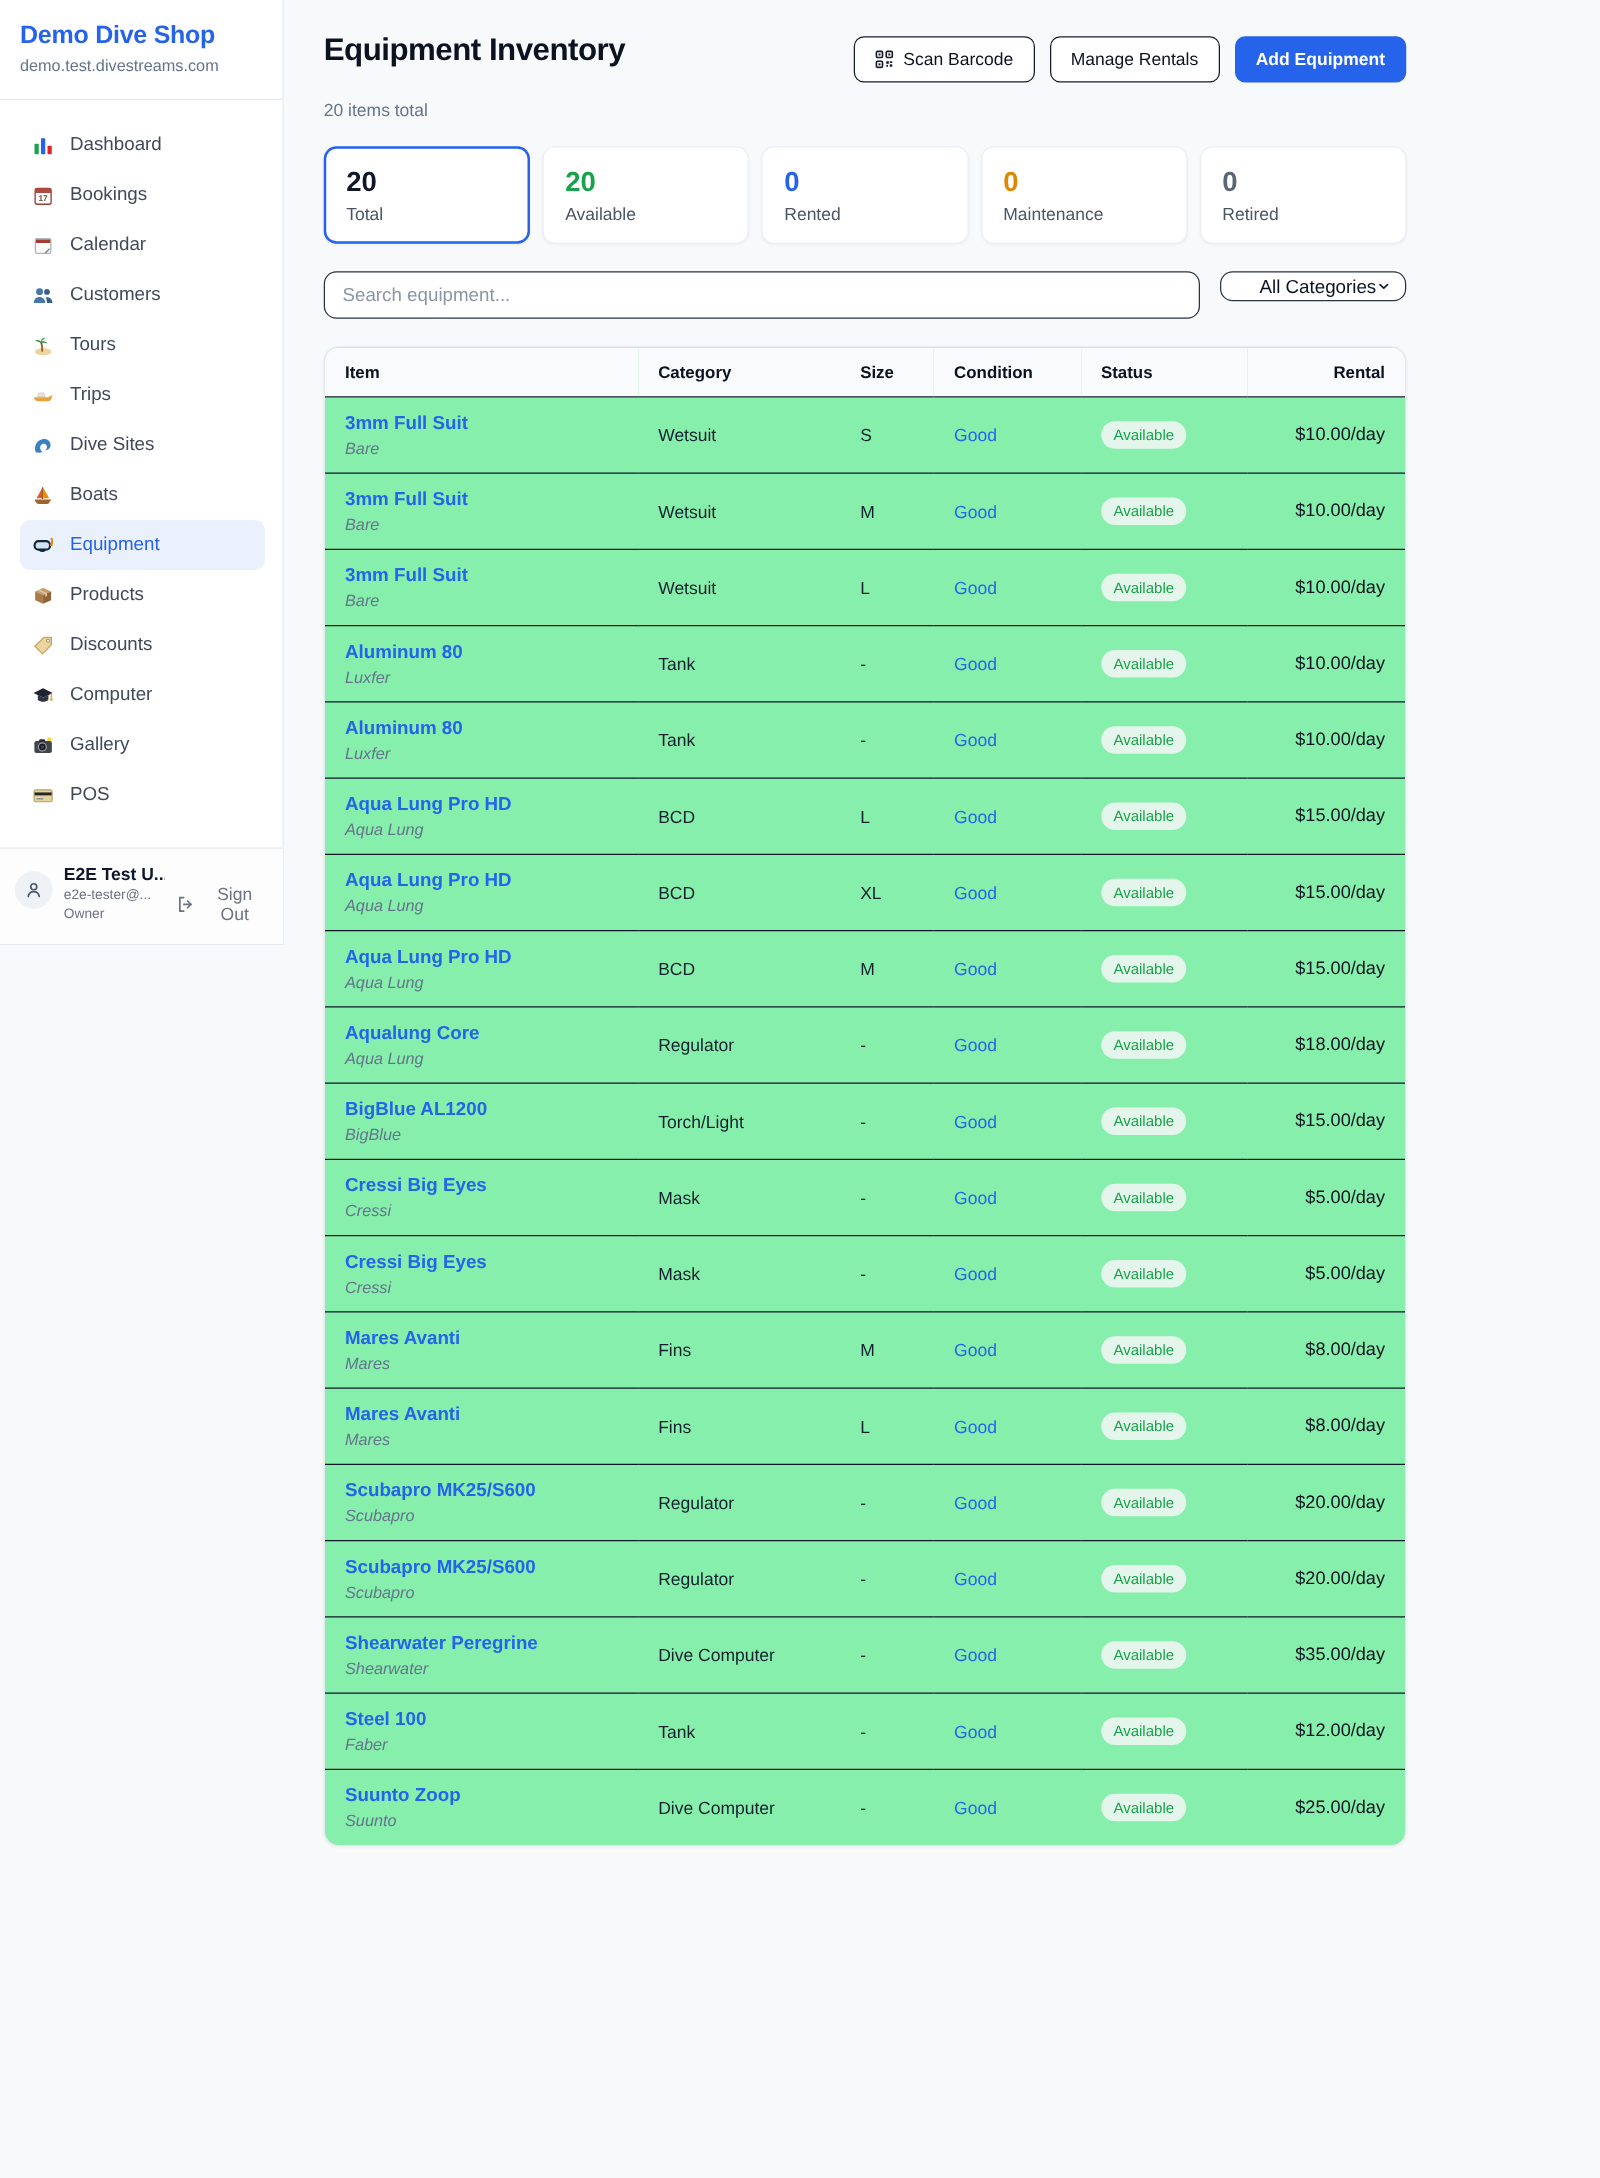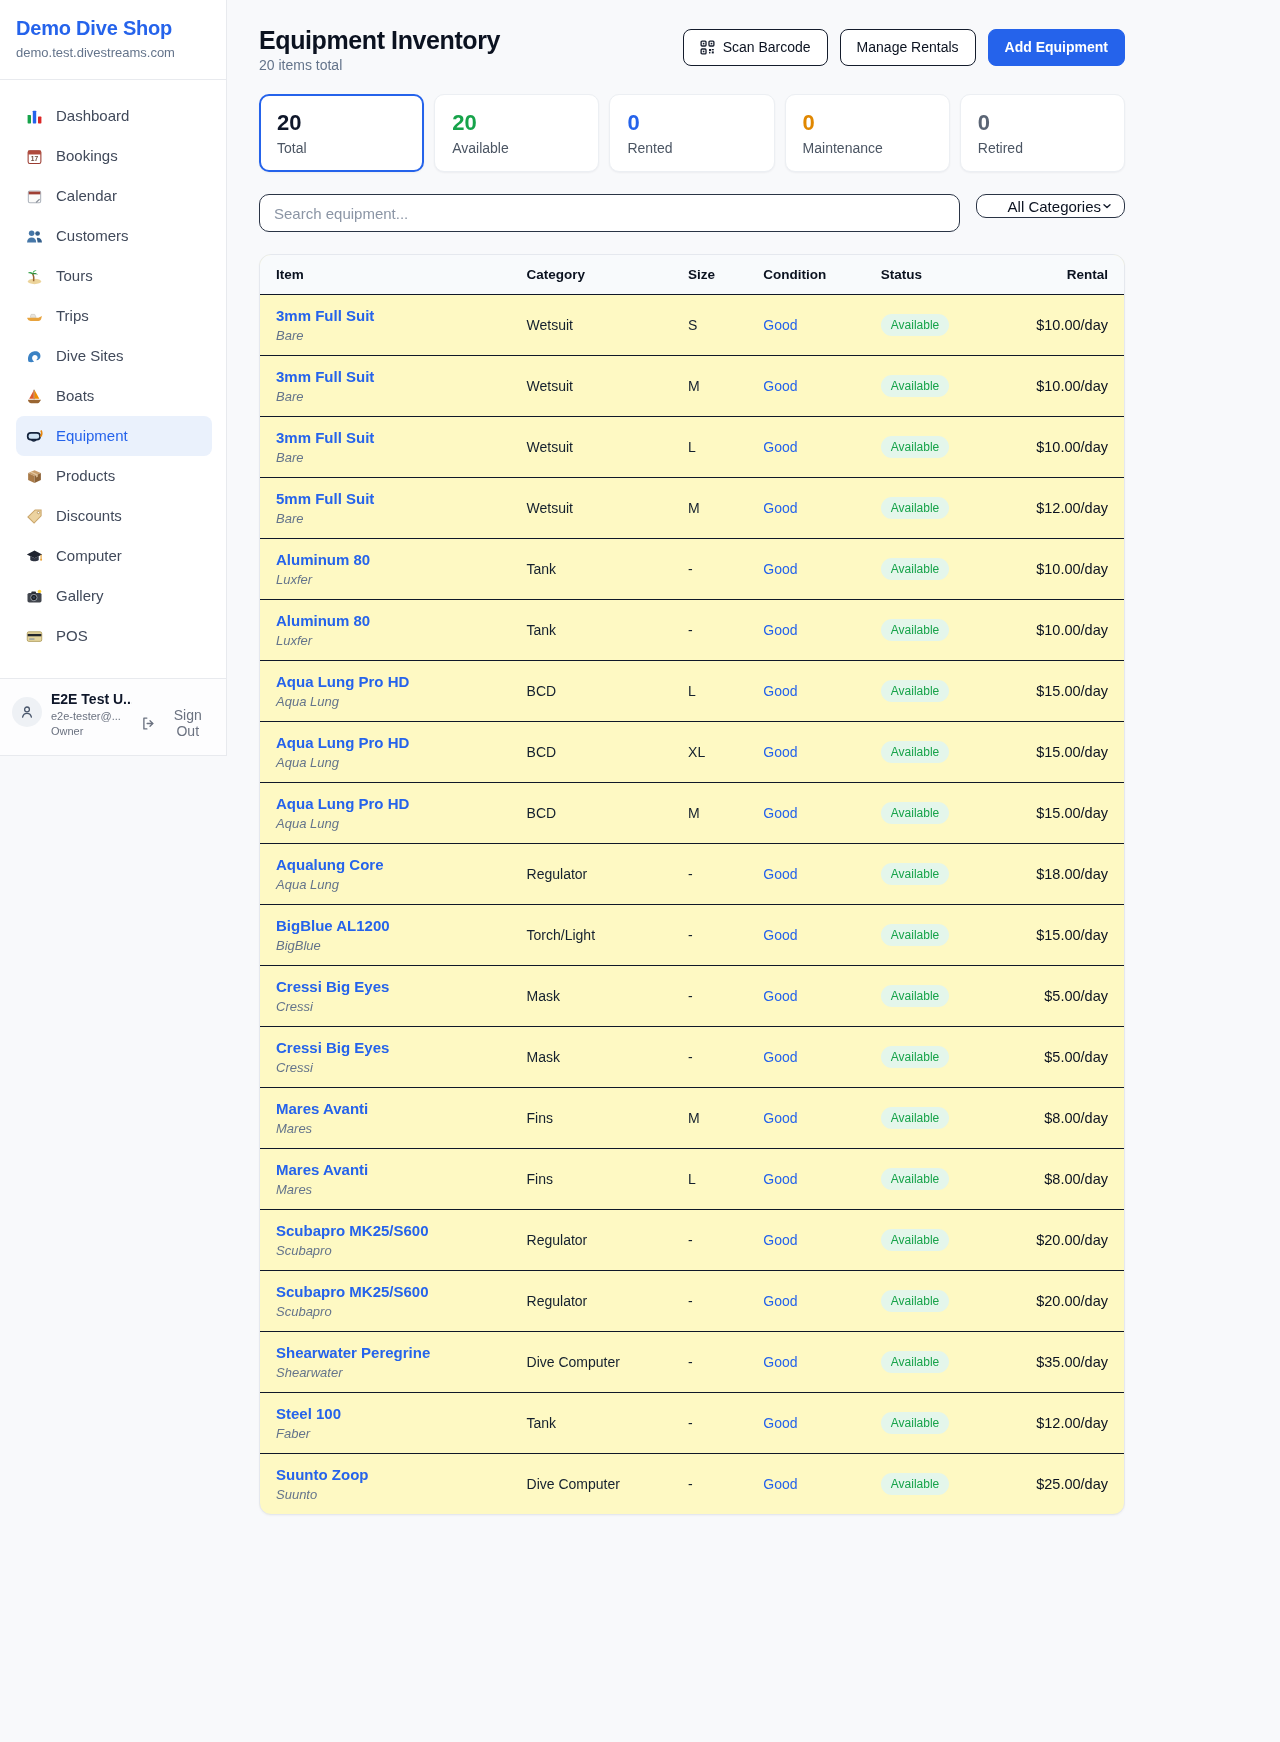--- a/index.html
+++ b/index.html
@@ -31,21 +31,21 @@
   .user-email, .user-role { font-size:11px; color:#6b7280; margin-top:3px; white-space:nowrap; overflow:hidden; }
   .sign-out { display:flex; align-items:center; gap:6px; background:none; border:none; color:#6b7280;
               font-size:14px; padding:0; margin-top:16px; cursor:pointer; font-family:inherit; }
   .sign-out svg { width:15px; height:15px; }
 
   
   .main { flex:1; padding:26px 0 60px 32px; }
   .content { width:866px; }
   .page-header { display:flex; justify-content:space-between; align-items:flex-start; margin-bottom:21px; }
   h1 { margin:0; font-size:25px; font-weight:800; color:#0b1220; letter-spacing:-0.4px; }
-  .subtitle { font-size:14px; color:#64748b; margin-top:2px; }
+  .subtitle { font-size:14px; color:#64748b; margin-top:25px; }
   .actions { display:flex; gap:12px; padding-top:3px; }
   .btn { font-family:inherit; font-size:14px; font-weight:500; border-radius:8px; padding:9px 16px;
          cursor:pointer; display:flex; align-items:center; gap:8px; line-height:17px; }
   .btn.outline { background:#fff; border:1.5px solid #141c2c; color:#0b1220; }
   .btn.primary { background:#2563eb; border:1.5px solid #2563eb; color:#fff; font-weight:600; }
   .btn svg { width:15px; height:15px; }
 
   .stats { display:flex; gap:10px; margin-bottom:22px; }
   .stat-card { flex:1; background:#fff; border:1px solid #eceff3; border-radius:10px; padding:15px 17px;
                box-shadow:0 1px 2px rgba(16,24,40,.05); cursor:pointer; }
@@ -55,21 +55,21 @@
 
   .filter-row { display:flex; justify-content:space-between; gap:16px; margin-bottom:22px; }
   .search { flex:1; border:1.5px solid #2a3445; border-radius:10px; padding:10px 14px; font-size:15px;
             font-family:inherit; background:#fff; color:#111827; outline:none; height:38px; }
   .search::placeholder { color:#8b95a5; }
   .select { width:149px; height:24px; border:1.5px solid #2a3445; border-radius:10px; background:#fff;
             display:flex; align-items:center; justify-content:flex-end; padding:0 11px 0 14px;
             font-size:15px; color:#0b1220; cursor:pointer; flex-shrink:0; }
   .select svg { width:12px; height:12px; }
 
-  .table-card { background:#fef9c3; border:1px solid #e5e8ee; border-radius:12px;
+  .table-card { background:#86efac; border:1px solid #e5e8ee; border-radius:12px;
                 box-shadow:0 1px 2px rgba(16,24,40,.04); overflow:hidden; }
   table { width:100%; border-collapse:collapse; }
   th { background:#f8fafc; text-align:left; padding:12px 16px; font-size:13.5px; font-weight:700;
        color:#0b1220; border-bottom:1px solid #101828; }
   th.right { text-align:right; }
   td { padding:12px 16px; vertical-align:middle; font-size:14px; color:#14202e; }
   tbody tr + tr td { border-top:1px solid #101828; }
   .item-link { color:#2563eb; font-weight:600; font-size:15px; text-decoration:none; cursor:pointer; display:inline-block; }
   .brand { color:#64748b; font-size:13px; margin-top:4px;font-style:italic; }
   .cond { color:#2563eb; cursor:pointer; }
@@ -406,33 +406,20 @@
                 </td>
                 <td>Wetsuit</td>
                 <td>L</td>
                 <td class="cond">Good</td>
                 <td>
                   <span class="pill">Available</span>
                 </td>
                 <td class="rental">$10.00/day</td>
               </tr>
 
-              <tr>
-                <td>
-                  <a class="item-link">5mm Full Suit</a>
-                  <div class="brand">Bare</div>
-                </td>
-                <td>Wetsuit</td>
-                <td>M</td>
-                <td class="cond">Good</td>
-                <td>
-                  <span class="pill">Available</span>
-                </td>
-                <td class="rental">$12.00/day</td>
-              </tr>
 
               <tr>
                 <td>
                   <a class="item-link">Aluminum 80</a>
                   <div class="brand">Luxfer</div>
                 </td>
                 <td>Tank</td>
                 <td>-</td>
                 <td class="cond">Good</td>
                 <td>

